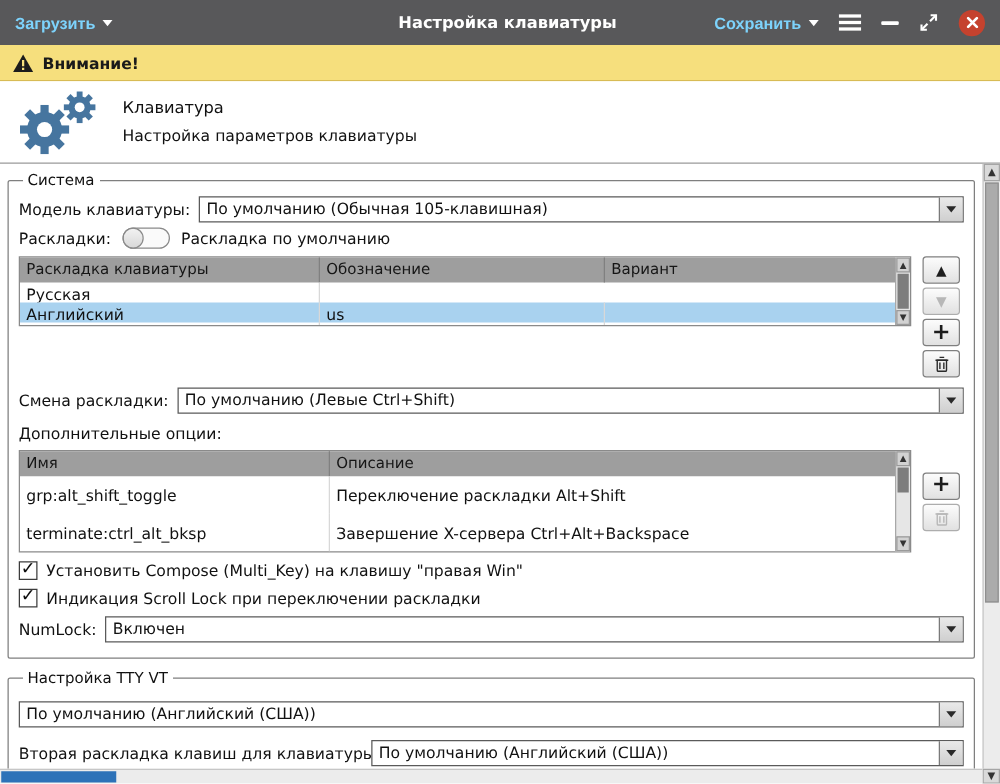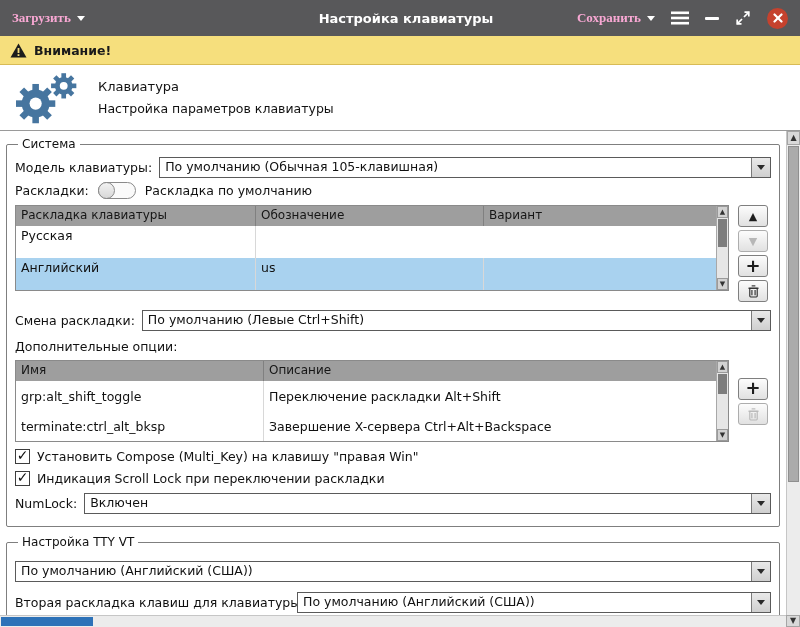--- a/index.html
+++ b/index.html
@@ -3,21 +3,21 @@
 <meta charset="utf-8">
 <style>
   * { box-sizing: border-box; margin: 0; padding: 0; }
   html,body { width:800px; height:627px; overflow:hidden; }
   body { font-family: "DejaVu Sans", "Liberation Sans", sans-serif; font-size:12.5px; color:#111; background:#fff; }
   .window { width:800px; height:627px; display:flex; flex-direction:column; background:#fff; overflow:hidden; }
 
   
   .titlebar { height:36px; flex:0 0 36px; background:#58585a; display:flex; align-items:center; padding:0 12px; position:relative; color:#fff; }
   .tb-title { position:absolute; left:12px; right:0; text-align:center; font-size:13px; font-weight:bold; pointer-events:none; }
-  .tb-menu-btn { background:none; border:none; color:#f9a8d4; font-size:13px; font-weight:bold; display:flex; align-items:center; gap:6px; cursor:pointer; font-family:Liberation Serif, serif; }
+  .tb-menu-btn { background:none; border:none; color:#7dd3fc; font-size:13px; font-weight:bold; display:flex; align-items:center; gap:6px; cursor:pointer; font-family:Liberation Sans, sans-serif; }
   .caret-down { width:0; height:0; border-left:4px solid transparent; border-right:4px solid transparent; border-top:5px solid #fff; }
   .tb-right { margin-left:auto; display:flex; align-items:center; gap:16px; z-index:1; }
   .tb-icon-btn { background:none; border:none; padding:0; display:flex; align-items:center; justify-content:center; cursor:pointer; }
   .minus-bar { width:14px; height:3px; background:#fff; border-radius:1px; }
   .close-btn { width:21px; height:21px; border-radius:50%; background:#c5422e; border:none; display:flex; align-items:center; justify-content:center; cursor:pointer; }
 
   
   .warnbar { height:29px; flex:0 0 29px; background:#f6df7d; border-bottom:1px solid #d8bb55; display:flex; align-items:center; padding:0 10px; gap:7px; font-weight:bold; color:#1a1a1a; }
 
   
@@ -45,21 +45,21 @@
 
   
   .table-flex { display:flex; align-items:flex-start; margin:6px 0 2px; }
   .table-flex.centered { align-items:center; }
   .grid-table { flex:1; border:1px solid #8a8a8a; background:#fff; display:flex; min-width:0; }
   .t-body { flex:1; display:flex; flex-direction:column; min-width:0; }
   .trow3 { display:grid; grid-template-columns:240px 228px 1fr; }
   .trow2 { display:grid; grid-template-columns:248px 1fr; }
   .thead > div { background:#9e9e9e; color:#161616; font-size:12px; padding:2px 5px; border-right:1px solid #808080; height:20px; white-space:nowrap; overflow:hidden; }
   .thead > div:last-child { border-right:none; }
-  .tdata > div { padding:2px 5px; border-right:1px solid #d8d8d8; height:32px; white-space:nowrap; overflow:hidden; cursor:default; }
+  .tdata > div { padding:2px 5px; border-right:1px solid #d8d8d8; height:16px; white-space:nowrap; overflow:hidden; cursor:default; }
   .tdata > div:last-child { border-right:none; }
   .tdata.sel > div { background:#a9d2ef; }
   .tdata.tall > div { height:30px; display:flex; align-items:center; }
   .tfill > div { border-right:1px solid #d8d8d8; }
   .tfill > div:last-child { border-right:none; }
 
   .mini-sb { width:12px; flex:0 0 12px; background:#e6e6e6; border-left:1px solid #a8a8a8; align-self:stretch; display:flex; flex-direction:column; }
   .sb-arr { height:12px; flex:0 0 12px; background:#d2d2d2; border:1px solid #9a9a9a; font-size:7px; line-height:10px; text-align:center; color:#333; cursor:pointer; }
   .sb-thumb { height:28px; flex:0 0 28px; background:#7d7d7d; margin:1px; cursor:pointer; }
   .sb-space { flex:1; }

